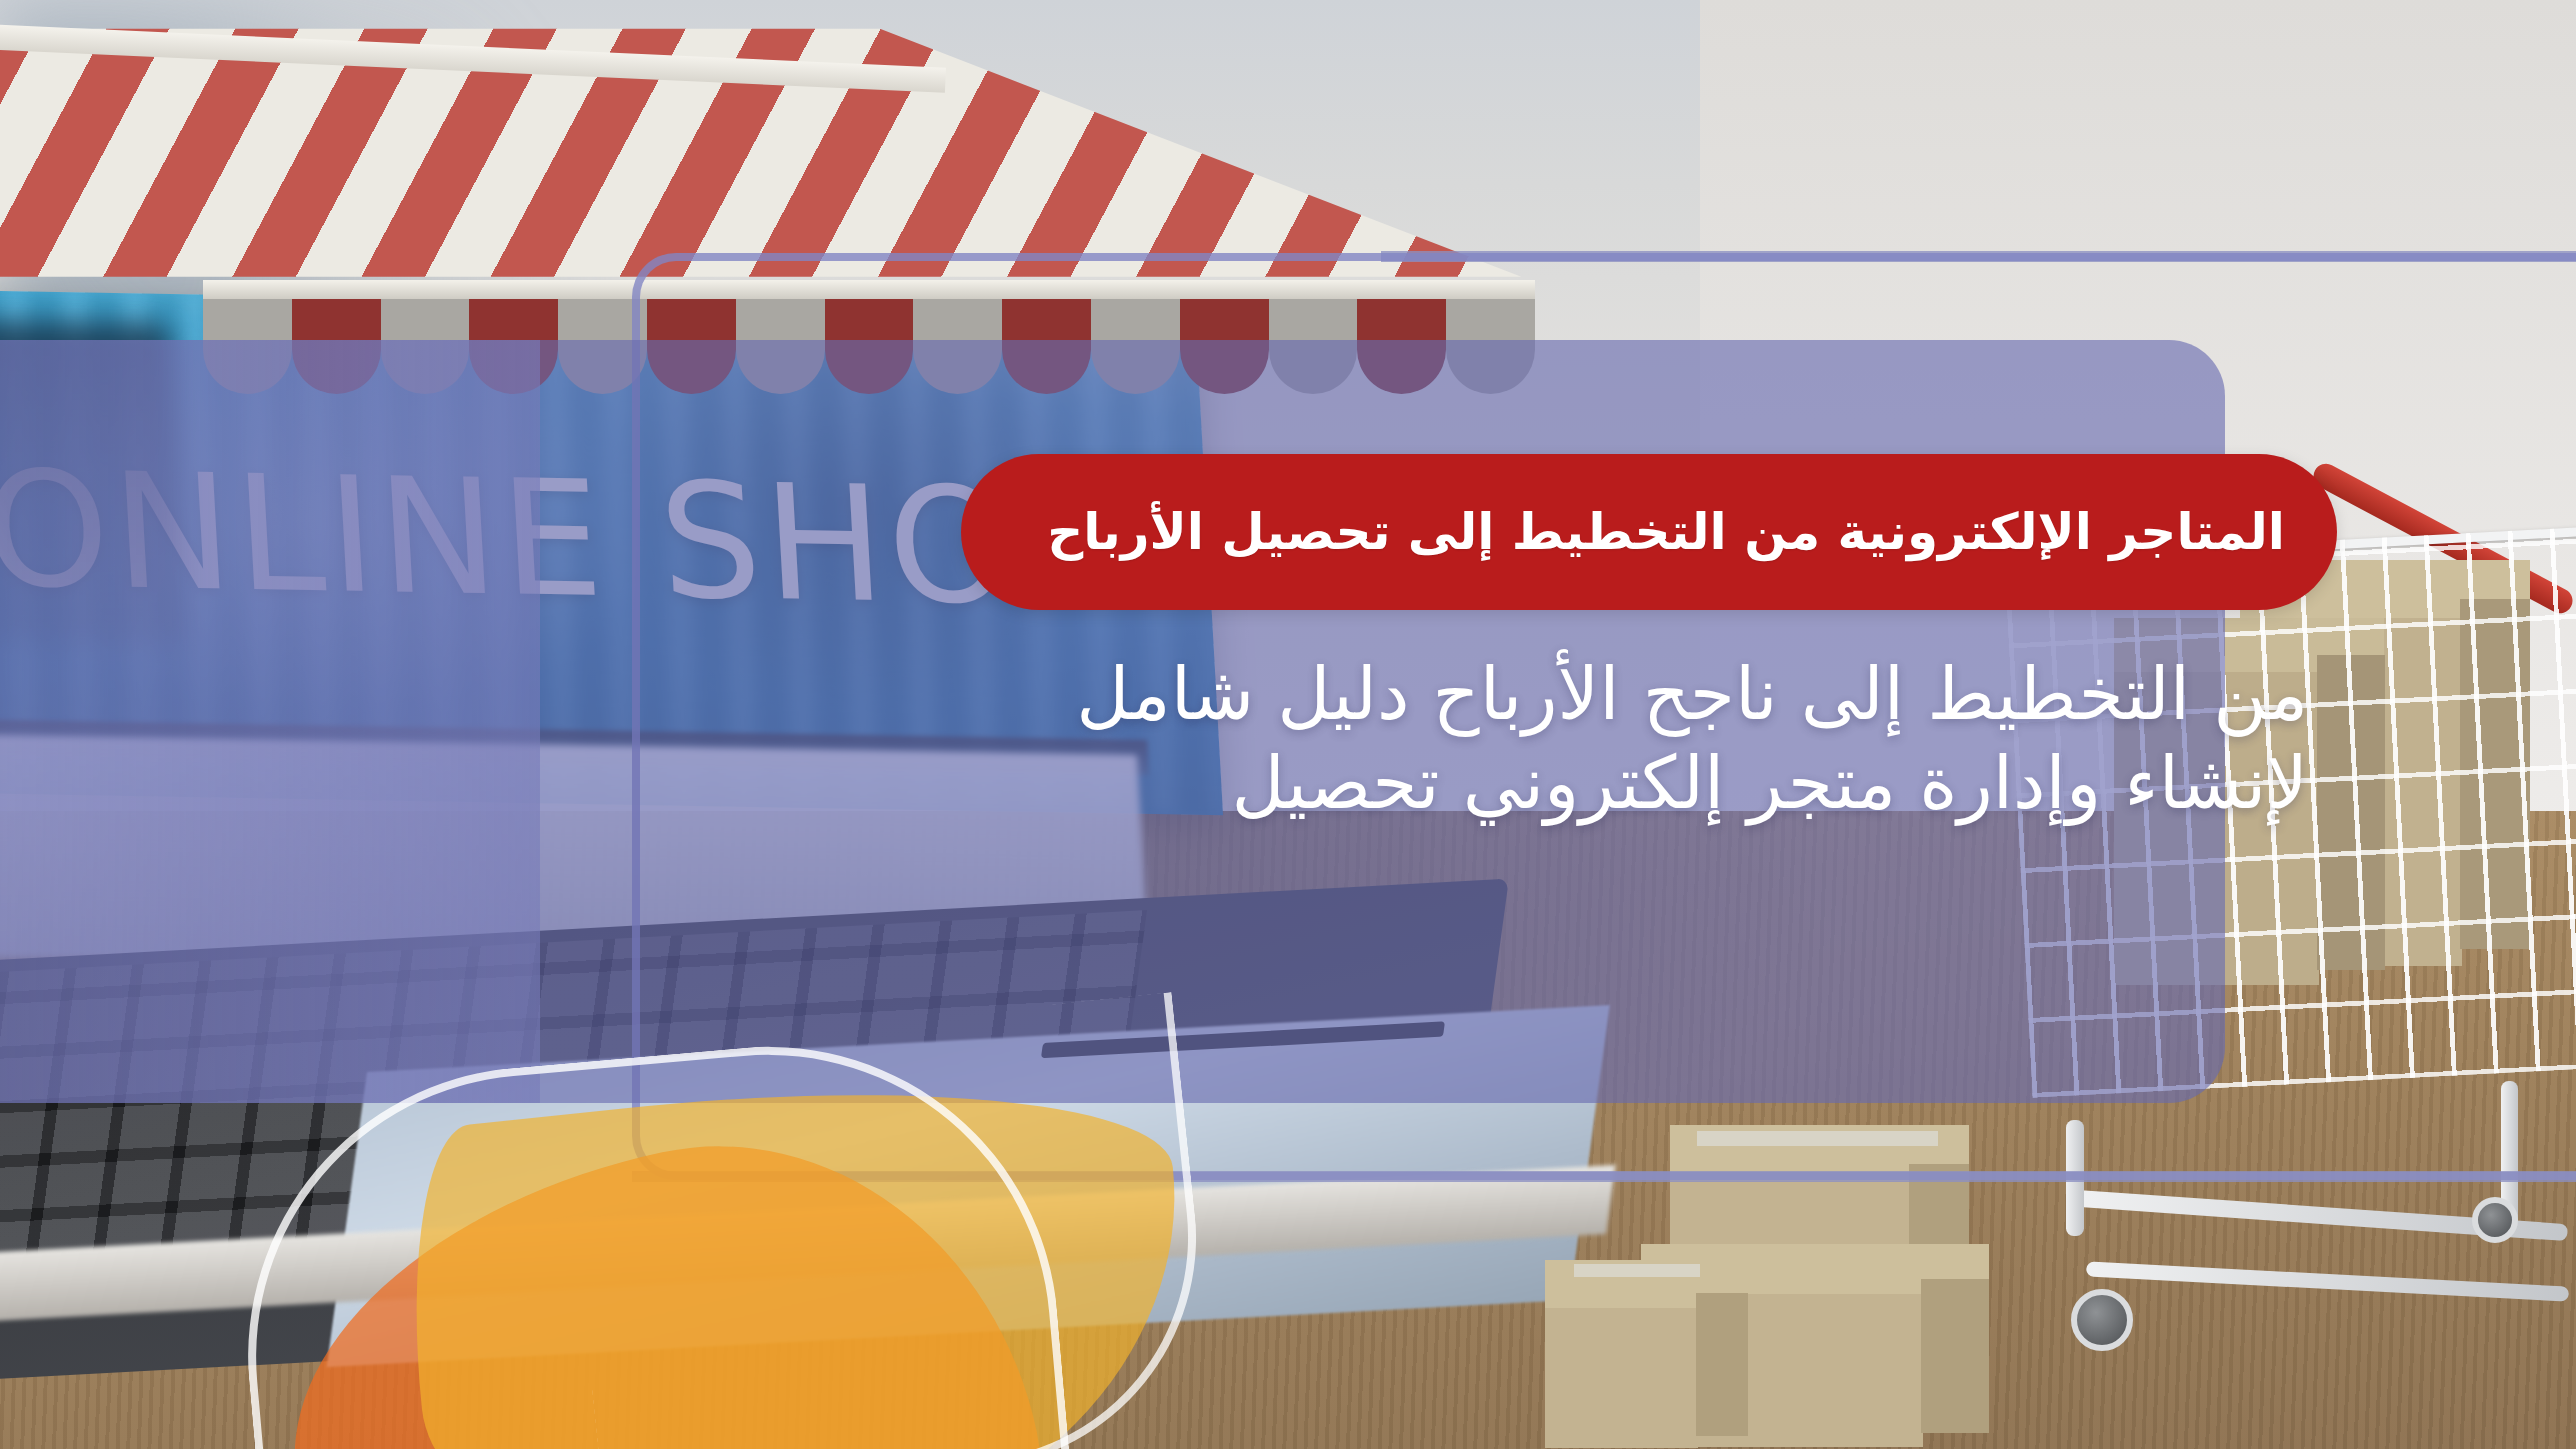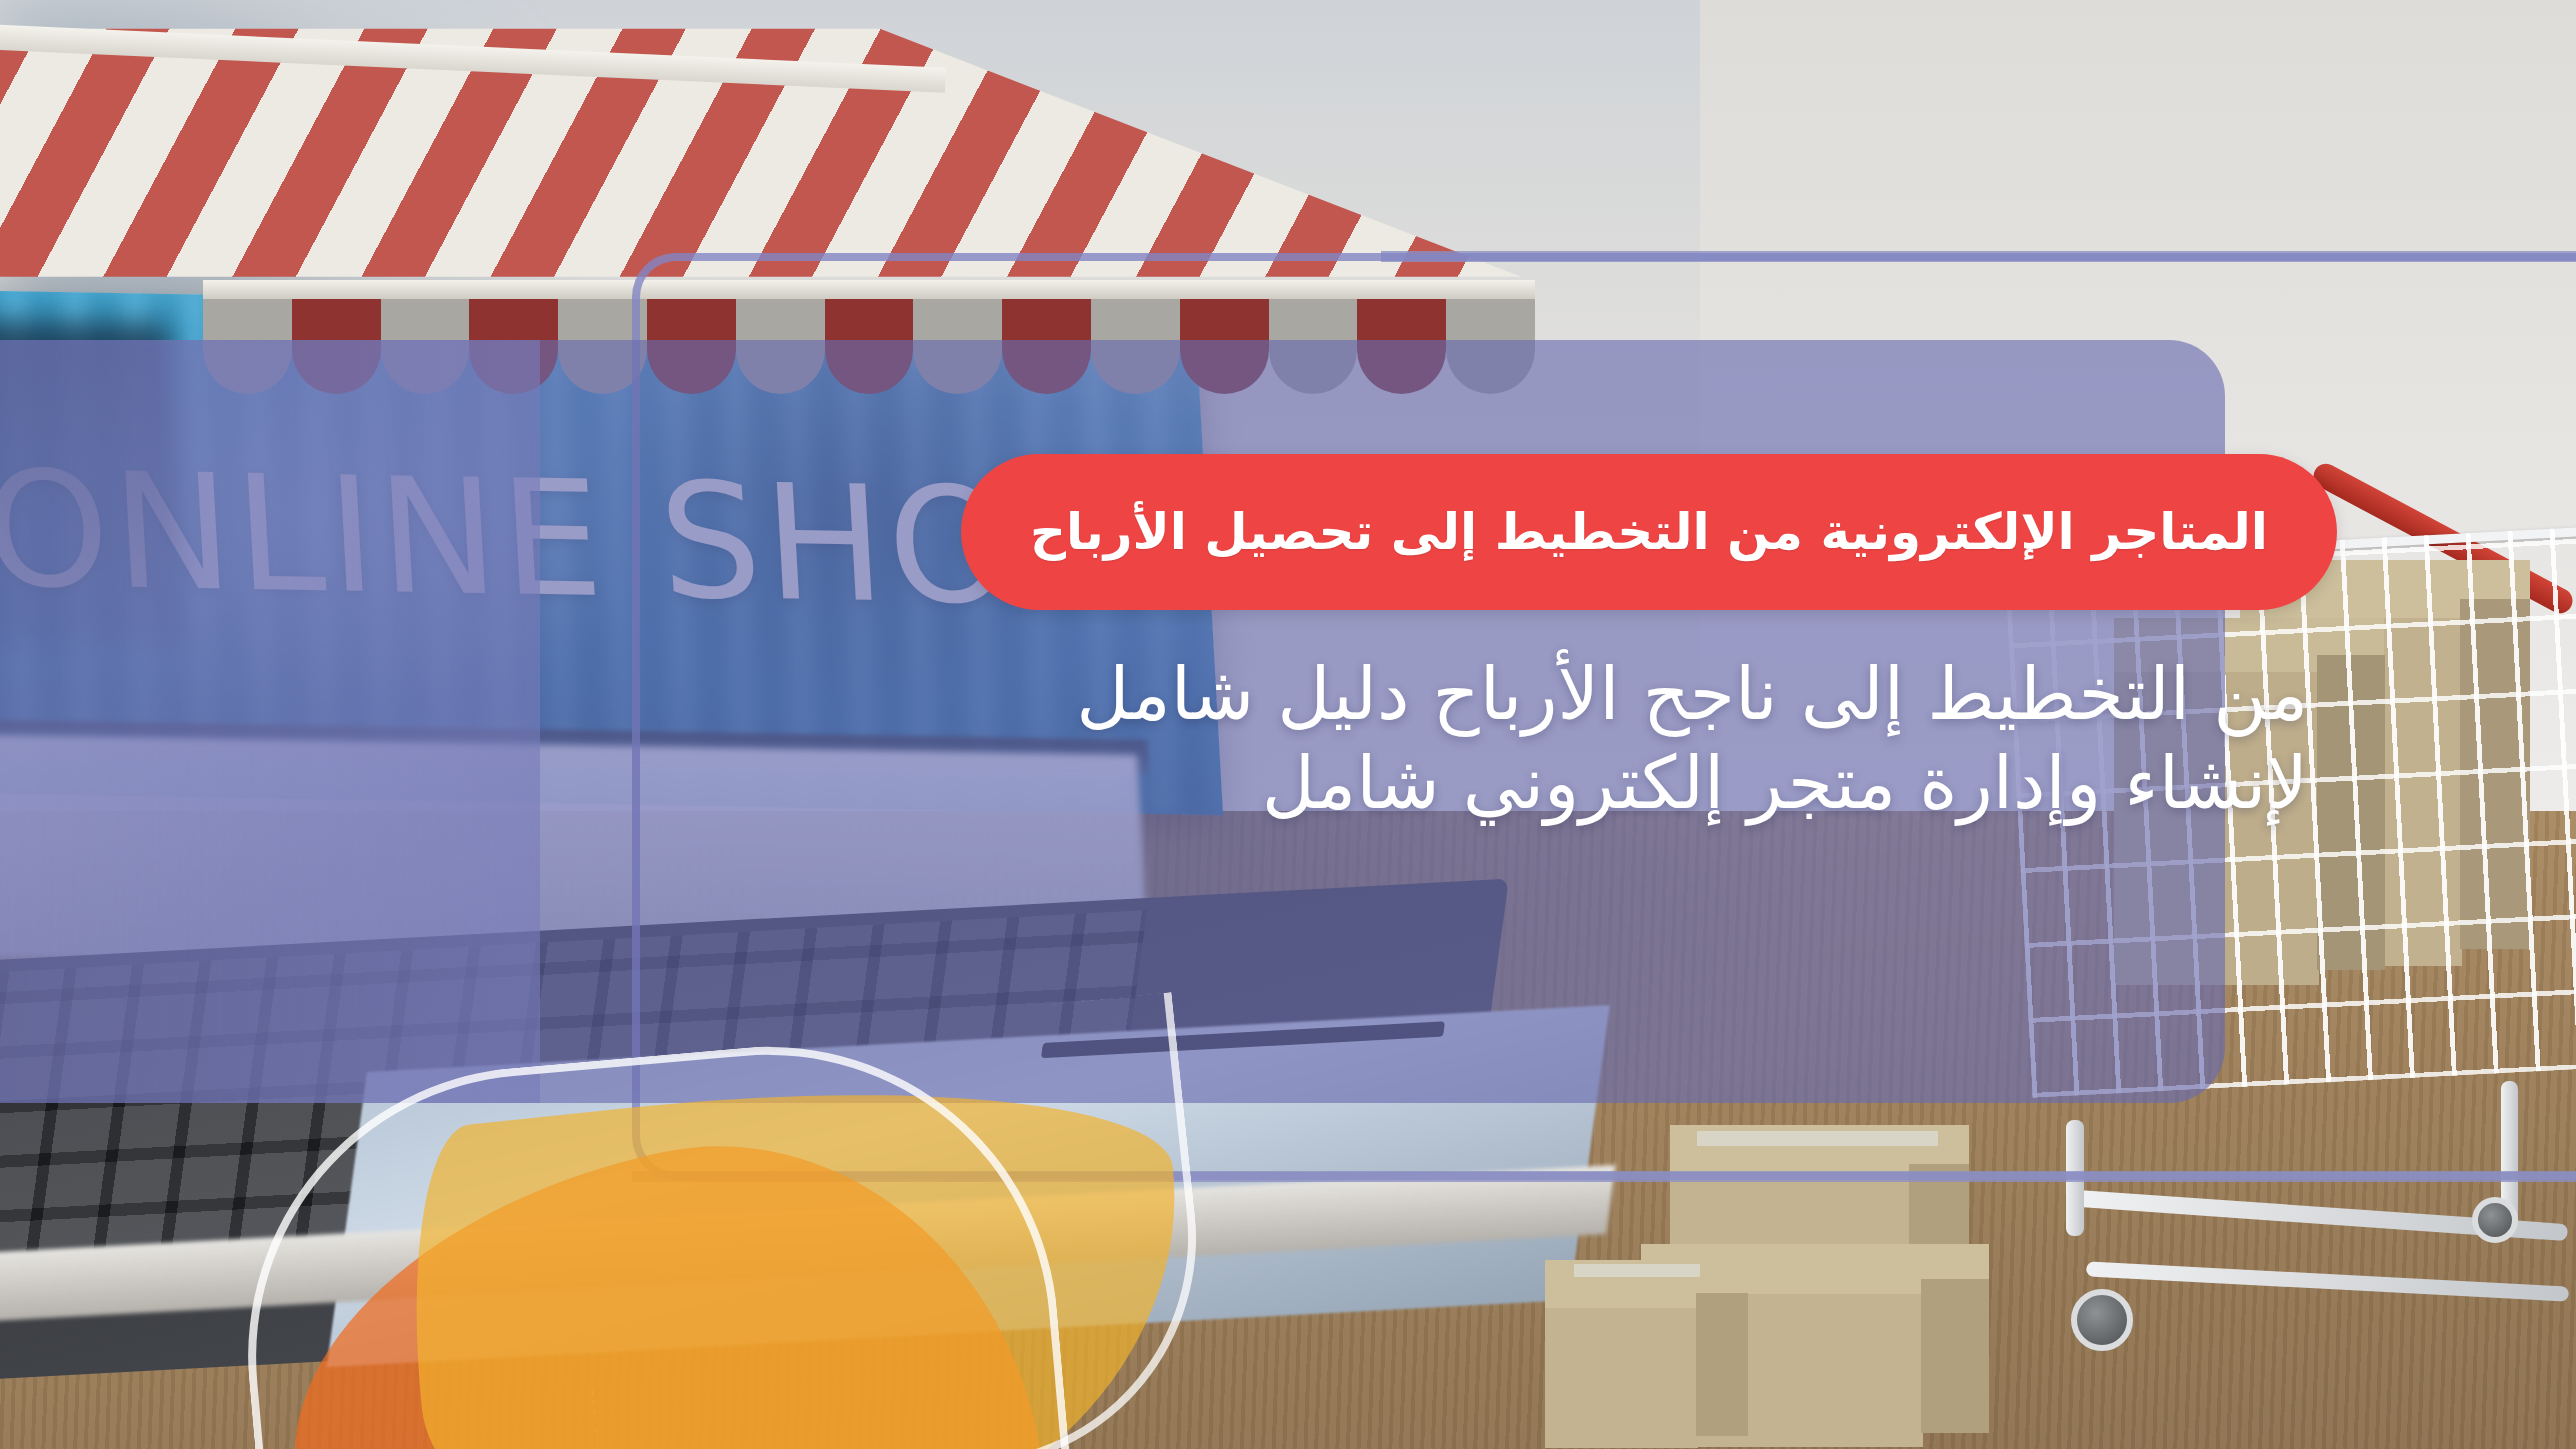--- a/index.html
+++ b/index.html
@@ -230,23 +230,23 @@
     border:8.7px solid rgba(255,255,255,.74);
     border-top:none;border-left:none;
     border-radius:0 0 232px 0;
     transform:rotate(-6deg);
   }
 
   
   .pill{
     position:absolute;left:961px;top:454px;
     min-width:1376px;height:156px;
-    background:#ef4444;
+    background:#b91c1c;
     border-radius:81px;
-    display:flex;align-items:center;justify-content:center;
+    display:flex;align-items:center;justify-content:flex-end;
     padding:0 52px;
     box-shadow:0 3.9px 15.4px rgba(0,0,0,.12);
   }
   .pill-text{
     direction:rtl;unicode-bidi:bidi-override;
     color:#ffffff;font-size:50px;font-weight:700;
     letter-spacing:0;white-space:nowrap;
     text-shadow:0 1px 1.9px rgba(0,0,0,.12);
   }
 
@@ -369,17 +369,17 @@
   <div class="blob-yellow"></div>
   <div class="arch-outline"></div>
   <div class="arch-outline-2"></div>
 
   <div class="pill">
     <span class="pill-text">المتاجر الإلكترونية من التخطيط إلى تحصيل الأرباح</span>
   </div>
 
   <div class="headline">
     <span class="l1">من التخطيط إلى ناجح الأرباح دليل شامل</span>
-    <span class="l2">لإنشاء وإدارة متجر إلكتروني شامل</span>
+    <span class="l2">لإنشاء وإدارة متجر إلكتروني تحصيل</span>
   </div>
 
 </div>
 
 
 </body></html>

